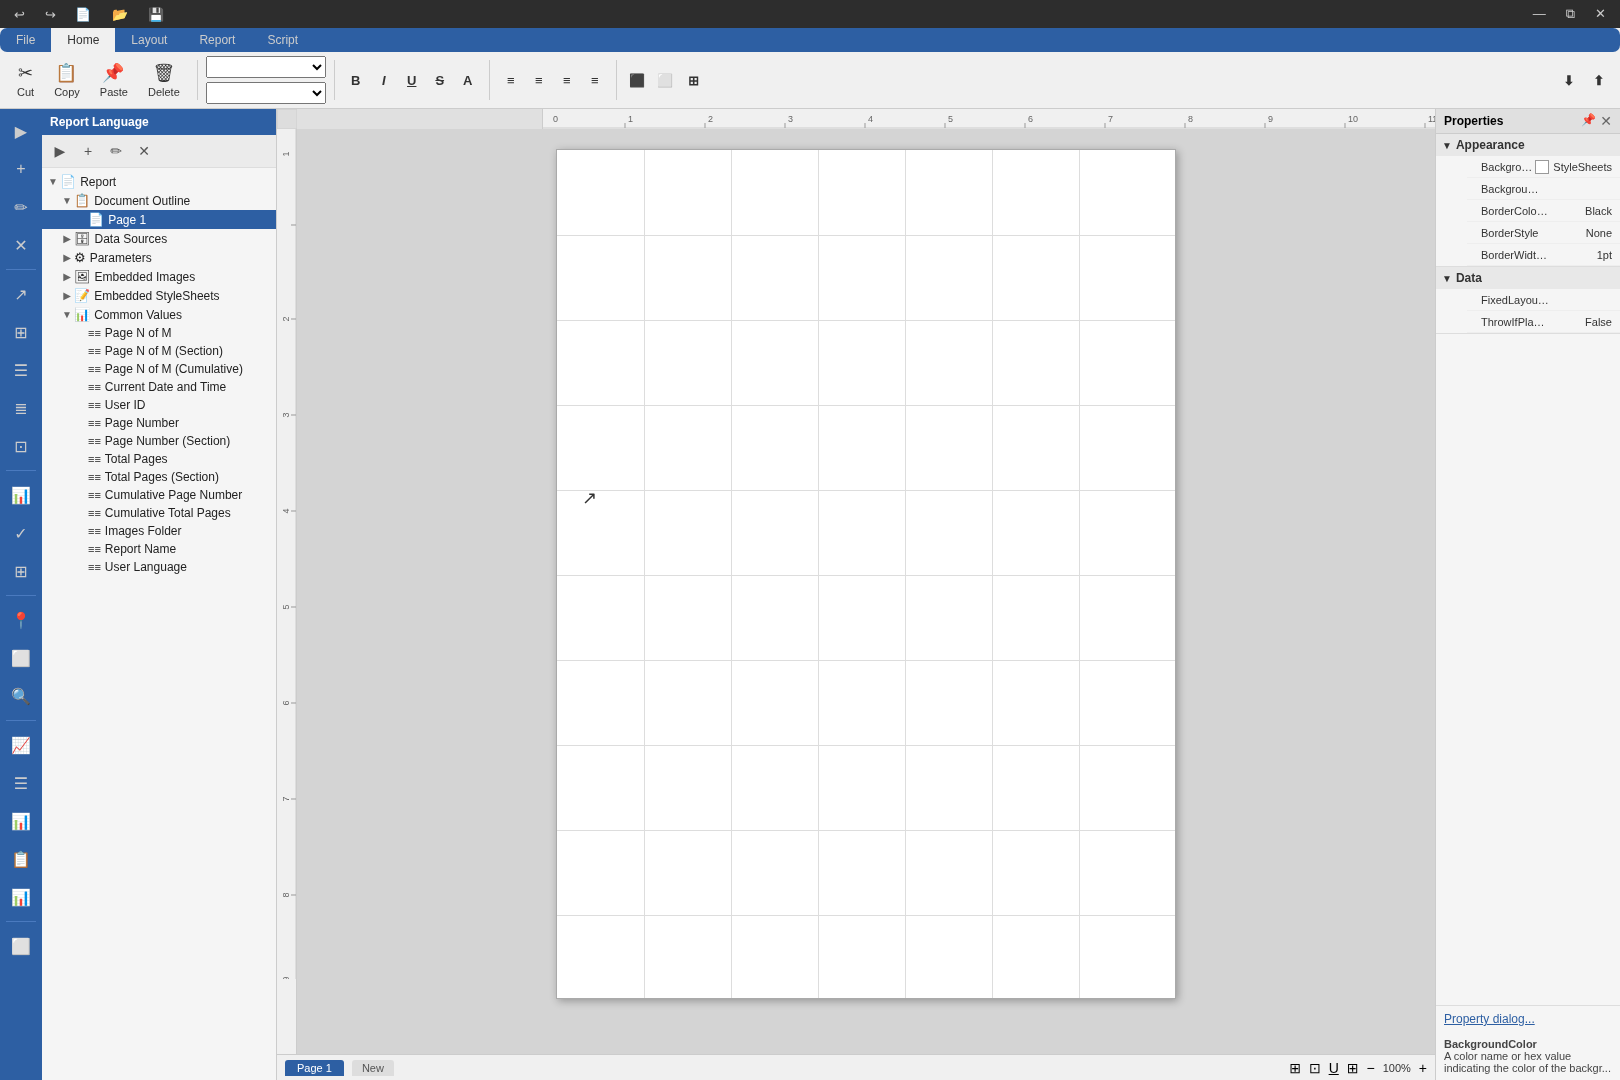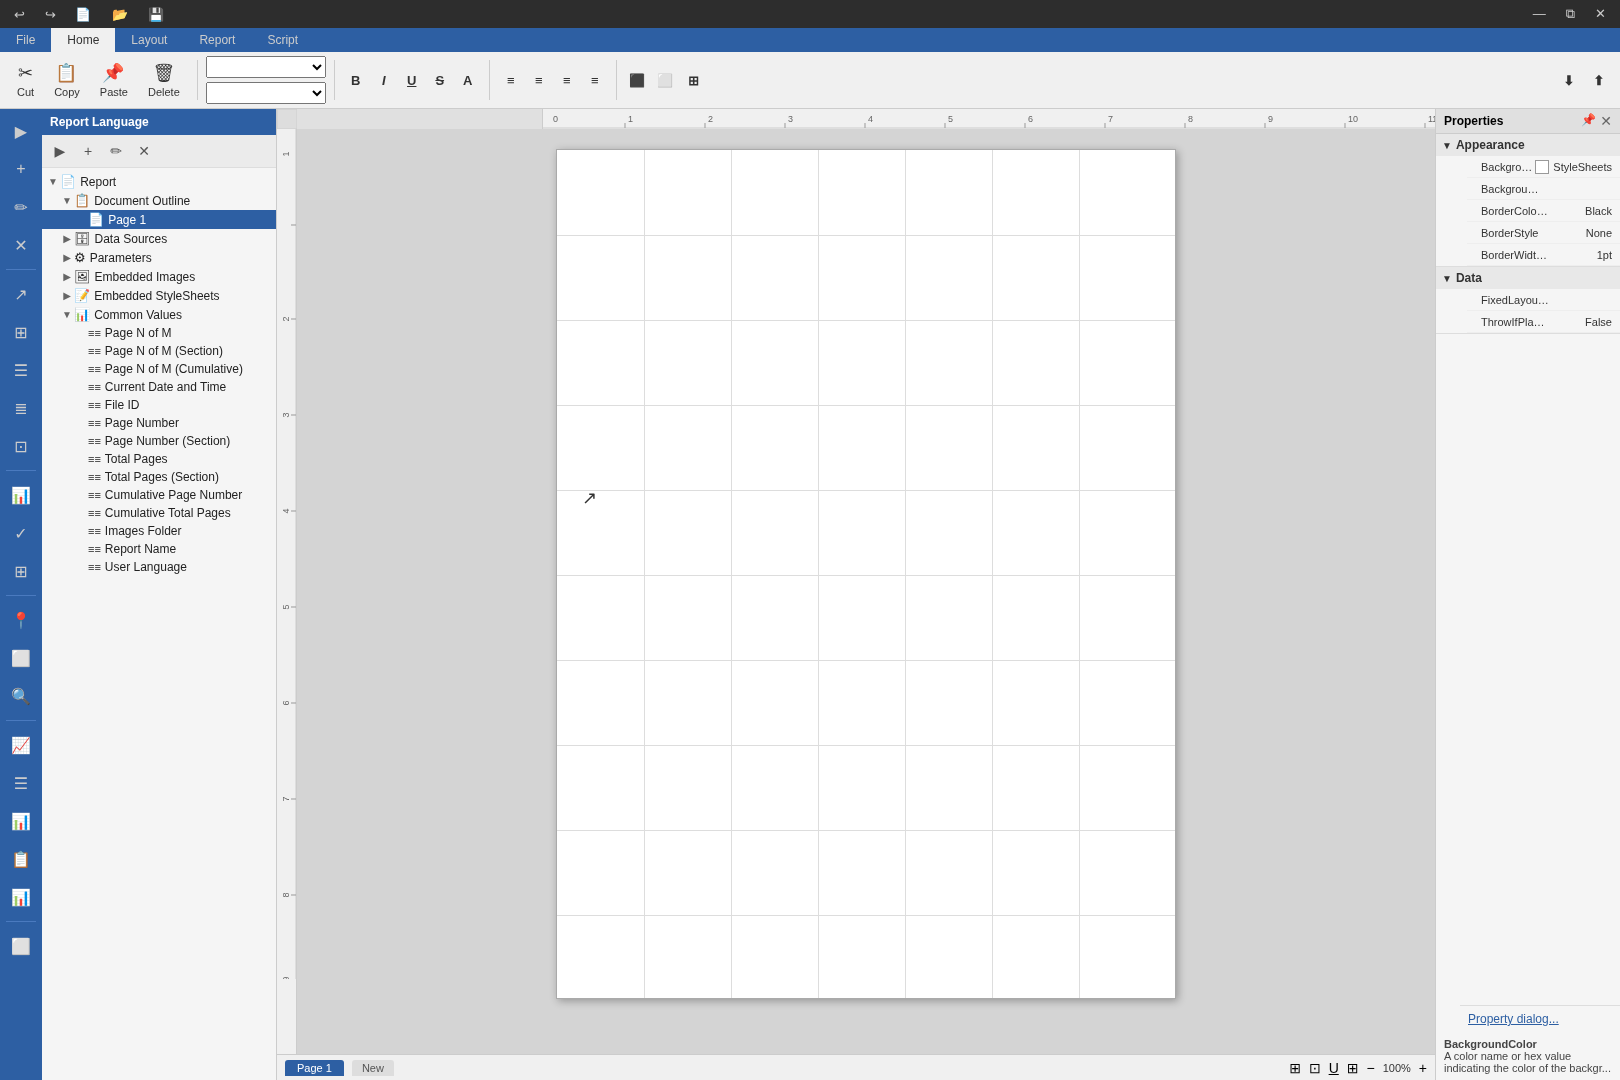--- a/index.html
+++ b/index.html
@@ -7,21 +7,21 @@
 
     
     .title-bar { height: 28px; background: #2d2d2d; display: flex; align-items: center; justify-content: space-between; padding: 0 8px; color: #ccc; font-size: 12px; flex-shrink: 0; }
     .title-bar-left { display: flex; gap: 8px; }
     .title-bar-center { flex: 1; text-align: center; color: #ccc; }
     .title-bar-right { display: flex; gap: 8px; }
     .title-btn { color: #ccc; cursor: pointer; padding: 2px 6px; font-size: 13px; }
 
     
     .ribbon { background: #f0f0f0; border-bottom: 1px solid #ccc; flex-shrink: 0; }
-    .ribbon-tabs { display: flex; background: #2d5fa3; }
+    .ribbon-tabs { display: flex; background: #2d5fa3; border-radius: 7px; }
     .ribbon-tab { padding: 5px 16px; color: #ccc; cursor: pointer; font-size: 12px; }
     .ribbon-tab.active { background: #f0f0f0; color: #333; }
     .ribbon-content { display: flex; align-items: center; padding: 4px 8px; gap: 4px; min-height: 52px; }
     .ribbon-btn { display: flex; flex-direction: column; align-items: center; padding: 4px 8px; cursor: pointer; border: 1px solid transparent; border-radius: 3px; font-size: 11px; color: #333; min-width: 32px; }
     .ribbon-icon { font-size: 18px; margin-bottom: 2px; }
     .ribbon-sep { width: 1px; height: 40px; background: #ccc; margin: 0 4px; }
     .ribbon-group { display: flex; align-items: center; gap: 2px; }
 
     
     .main-area { display: flex; flex: 1; overflow: hidden; }
@@ -71,21 +71,21 @@
     .panel-header { display: flex; align-items: center; justify-content: space-between; padding: 4px 8px; background: #e0e0e0; border-bottom: 1px solid #ccc; }
     .panel-title { font-weight: bold; font-size: 12px; }
     .panel-close { cursor: pointer; font-size: 14px; color: #666; }
     .panel-content { flex: 1; overflow-y: auto; padding: 0; }
     .prop-section { border-bottom: 1px solid #ddd; }
     .prop-section-header { display: flex; align-items: center; padding: 4px 6px; background: #e8e8e8; cursor: pointer; font-size: 12px; font-weight: bold; color: #333; }
     .prop-section-arrow { margin-right: 4px; font-size: 10px; }
     .prop-row { display: flex; align-items: center; padding: 2px 8px 2px 14px; border-bottom: 1px solid #eee; min-height: 22px; margin-left: 31px; }
     .prop-name { flex: 1; font-size: 11px; color: #333; overflow: hidden; text-overflow: ellipsis; white-space: nowrap; }
     .prop-value { font-size: 11px; color: #333; text-align: right; }
-    .panel-footer { padding: 6px 8px; border-top: 1px solid #ddd; margin-left: 24px; }
+    .panel-footer { padding: 6px 8px; border-top: 1px solid #ddd; }
     .panel-footer a { color: #2d5fa3; text-decoration: underline; cursor: pointer; font-size: 12px; }
     .panel-desc { font-size: 11px; color: #444; padding: 6px 8px; }
 
     
     ::-webkit-scrollbar { width: 12px; height: 12px; }
     ::-webkit-scrollbar-track { background: #f0f0f0; }
     ::-webkit-scrollbar-thumb { background: #aaa; border-radius: 3px; }
 
     .canvas-scroll-wrap { flex: 1; overflow: auto; position: relative; }
 
@@ -298,21 +298,21 @@
       <div class="tree-item">
         <div class="tree-indent" style="width:28px;"></div>
         <div class="tree-arrow" style="visibility:hidden;"></div>
         <span class="tree-icon" style="font-size:11px;">≡≡</span>
         <span class="tree-label">Current Date and Time</span>
       </div>
       <div class="tree-item">
         <div class="tree-indent" style="width:28px;"></div>
         <div class="tree-arrow" style="visibility:hidden;"></div>
         <span class="tree-icon" style="font-size:11px;">≡≡</span>
-        <span class="tree-label">File ID</span>
+        <span class="tree-label">User ID</span>
       </div>
       <div class="tree-item">
         <div class="tree-indent" style="width:28px;"></div>
         <div class="tree-arrow" style="visibility:hidden;"></div>
         <span class="tree-icon" style="font-size:11px;">≡≡</span>
         <span class="tree-label">Page Number</span>
       </div>
       <div class="tree-item">
         <div class="tree-indent" style="width:28px;"></div>
         <div class="tree-arrow" style="visibility:hidden;"></div>

